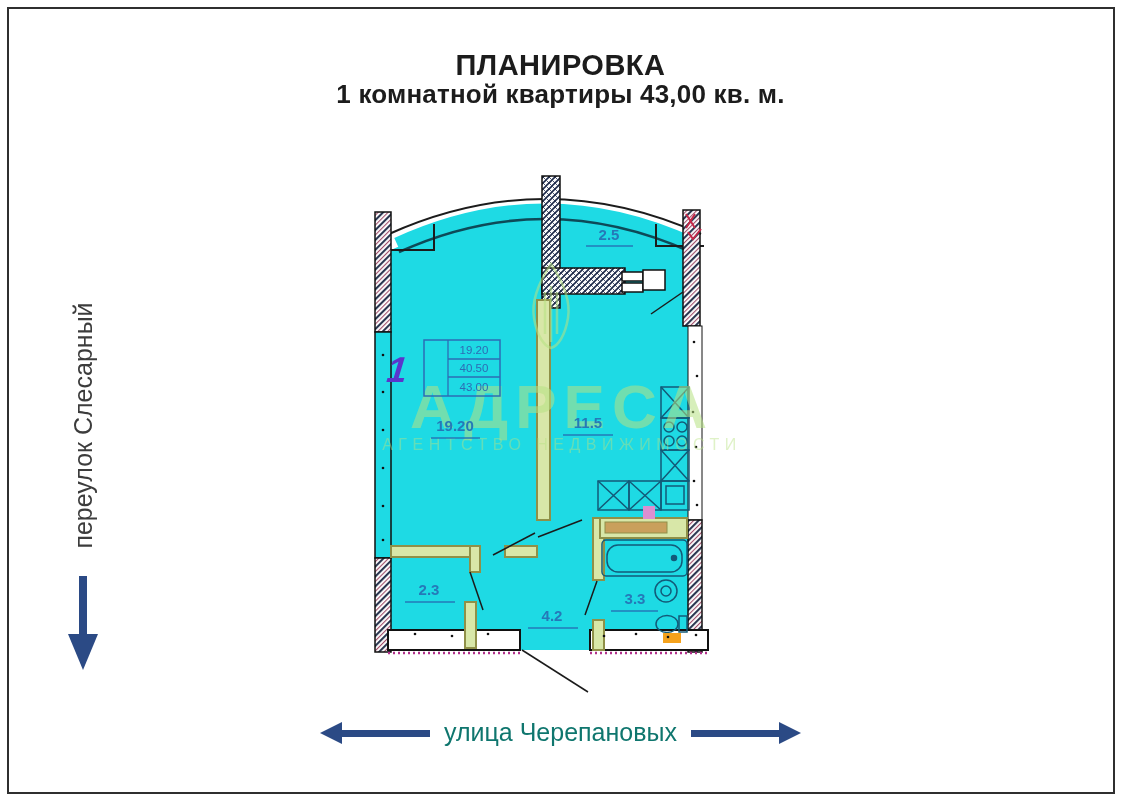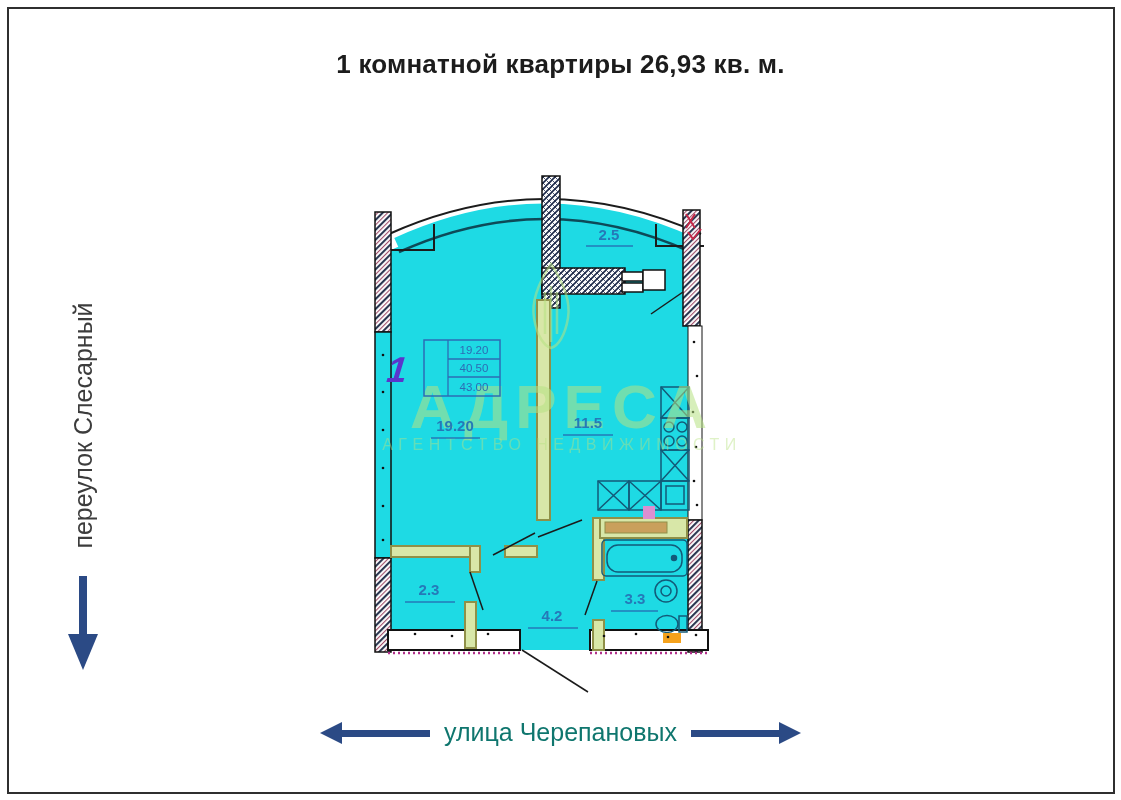--- a/index.html
+++ b/index.html
@@ -18,21 +18,22 @@
   .plan-svg{position:absolute;left:0;top:0;}
   .arrow-left-svg{position:absolute;left:67px;top:576px;}
 </style>
 </head>
 <body>
 
 <div class="page">
   <div class="page-border"></div>
 
   <div class="title-block">
-    <div class="title-line2">1 комнатной квартиры 26,93 кв. м.</div>
+    <div class="title-line1">ПЛАНИРОВКА</div>
+    <div class="title-line2">1 комнатной квартиры 43,00 кв. м.</div>
   </div>
 
   <div class="street-left">переулок Слесарный</div>
   <svg class="arrow-left-svg" width="32" height="96">
     <rect x="12" y="0" width="8" height="62" fill="#2b4a85"></rect>
     <polygon points="1,58 31,58 16,94" fill="#2b4a85"></polygon>
   </svg>
 
   <svg class="plan-svg" width="1121" height="800" viewBox="0 0 1121 800">
     <defs>

